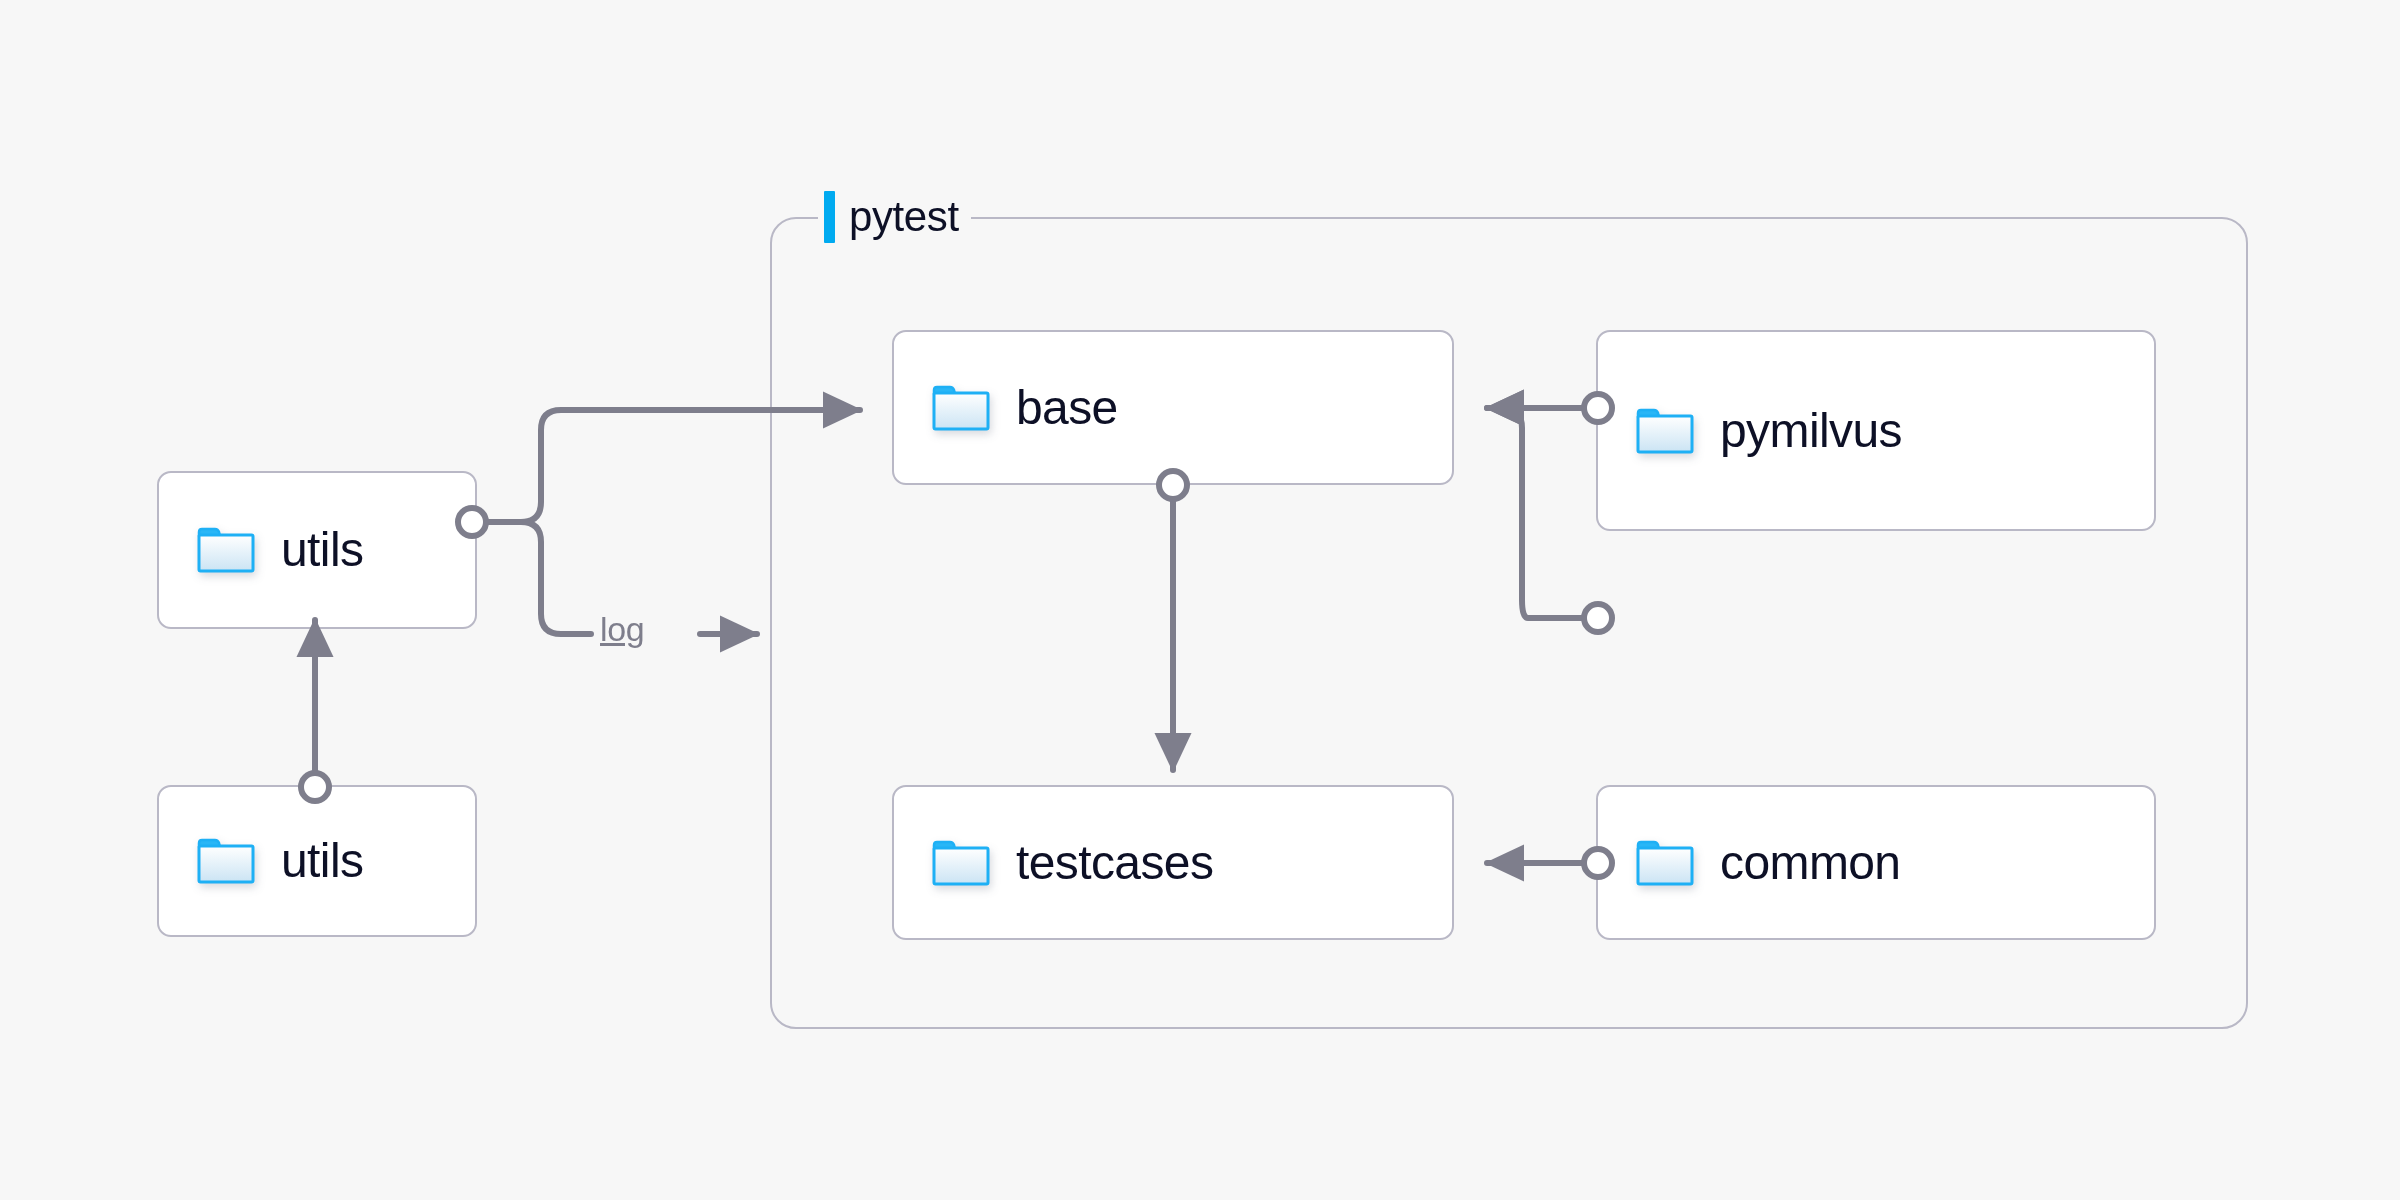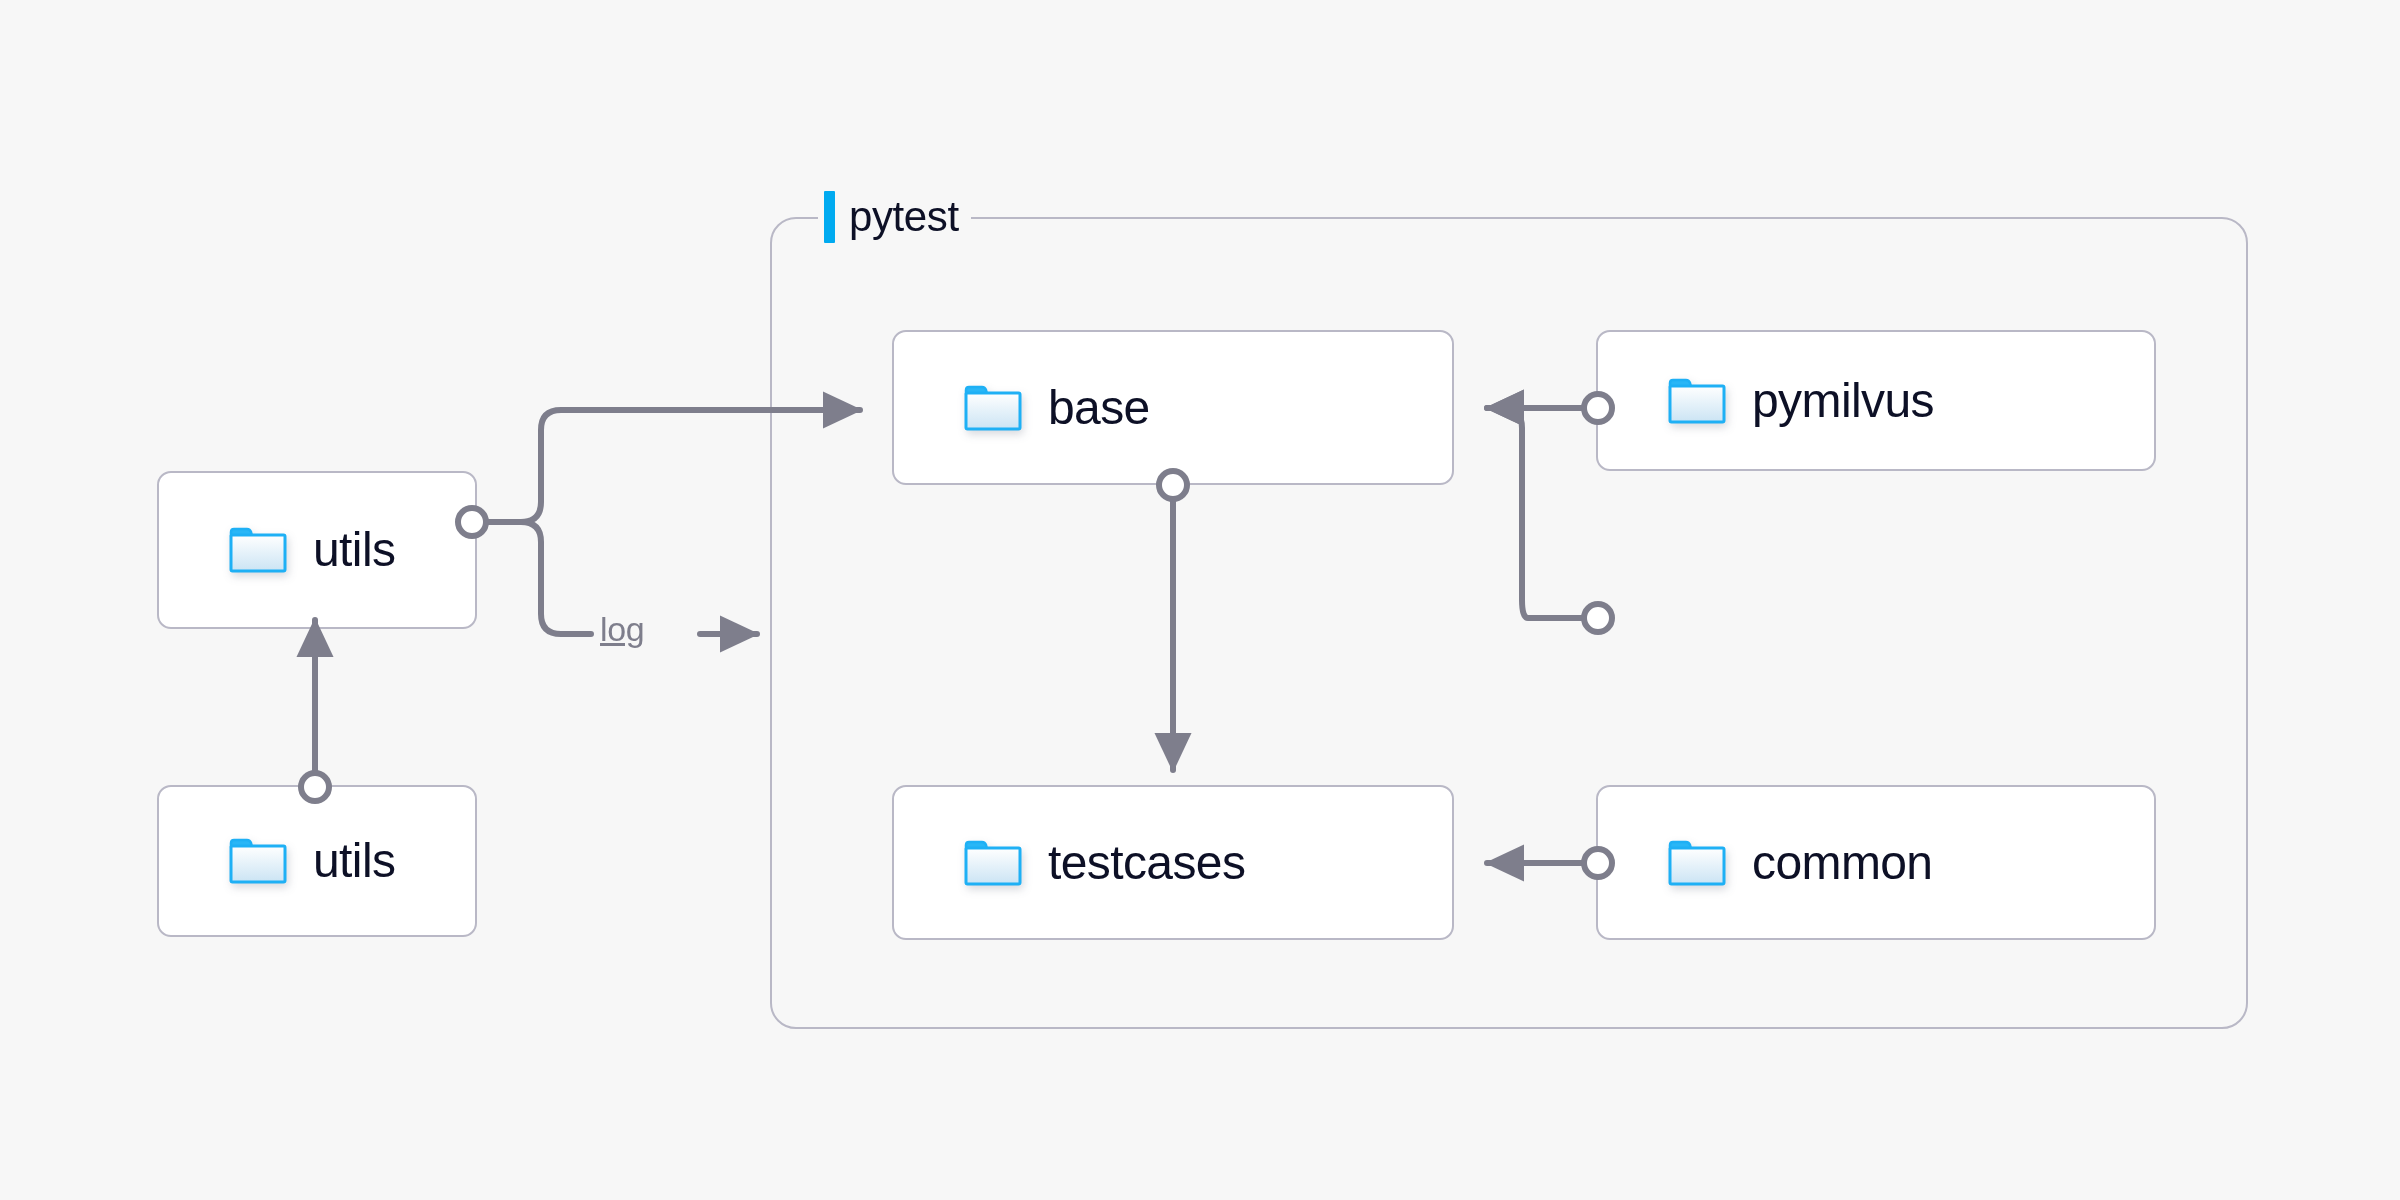--- a/index.html
+++ b/index.html
@@ -67,21 +67,20 @@
   
   .node {
     position: absolute;
     box-sizing: border-box;
     background: #ffffff;
     border: 2px solid #b9b8c6;
     border-radius: 14px;
     display: flex;
     align-items: center;
     z-index: 3;
-    padding-left: 32px;
   }
   .node-inner {
     display: flex;
     align-items: center;
     gap: 26px;
     padding-left: 38px;
   }
   .folder-icon {
     flex: 0 0 auto;
     width: 58px;
@@ -166,21 +165,21 @@
   <div class="node" style="left:892px; top:785px; width:562px; height:155px;">
     <div class="node-inner">
       <svg class="folder-icon" viewBox="0 0 58 48">
         <path d="M2 10 L2 6 Q2 3 5 3 L18 3 Q21 3 22 6 L23 10 Z" fill="#29b6f6" stroke="#1eb0f5" stroke-width="2.5" stroke-linejoin="round"></path>
         <rect x="2" y="9" width="54" height="36" rx="1.5" fill="url(#folderGrad)" stroke="#1eb0f5" stroke-width="3"></rect>
       </svg>
       <span class="node-label">testcases</span>
     </div>
   </div>
 
-  <div class="node" style="left:1596px; top:330px; width:560px; height:141px;">
+  <div class="node" style="left:1596px; top:330px; width:560px; height:201px;">
     <div class="node-inner">
       <svg class="folder-icon" viewBox="0 0 58 48">
         <path d="M2 10 L2 6 Q2 3 5 3 L18 3 Q21 3 22 6 L23 10 Z" fill="#29b6f6" stroke="#1eb0f5" stroke-width="2.5" stroke-linejoin="round"></path>
         <rect x="2" y="9" width="54" height="36" rx="1.5" fill="url(#folderGrad)" stroke="#1eb0f5" stroke-width="3"></rect>
       </svg>
       <span class="node-label">pymilvus</span>
     </div>
   </div>
 
 

